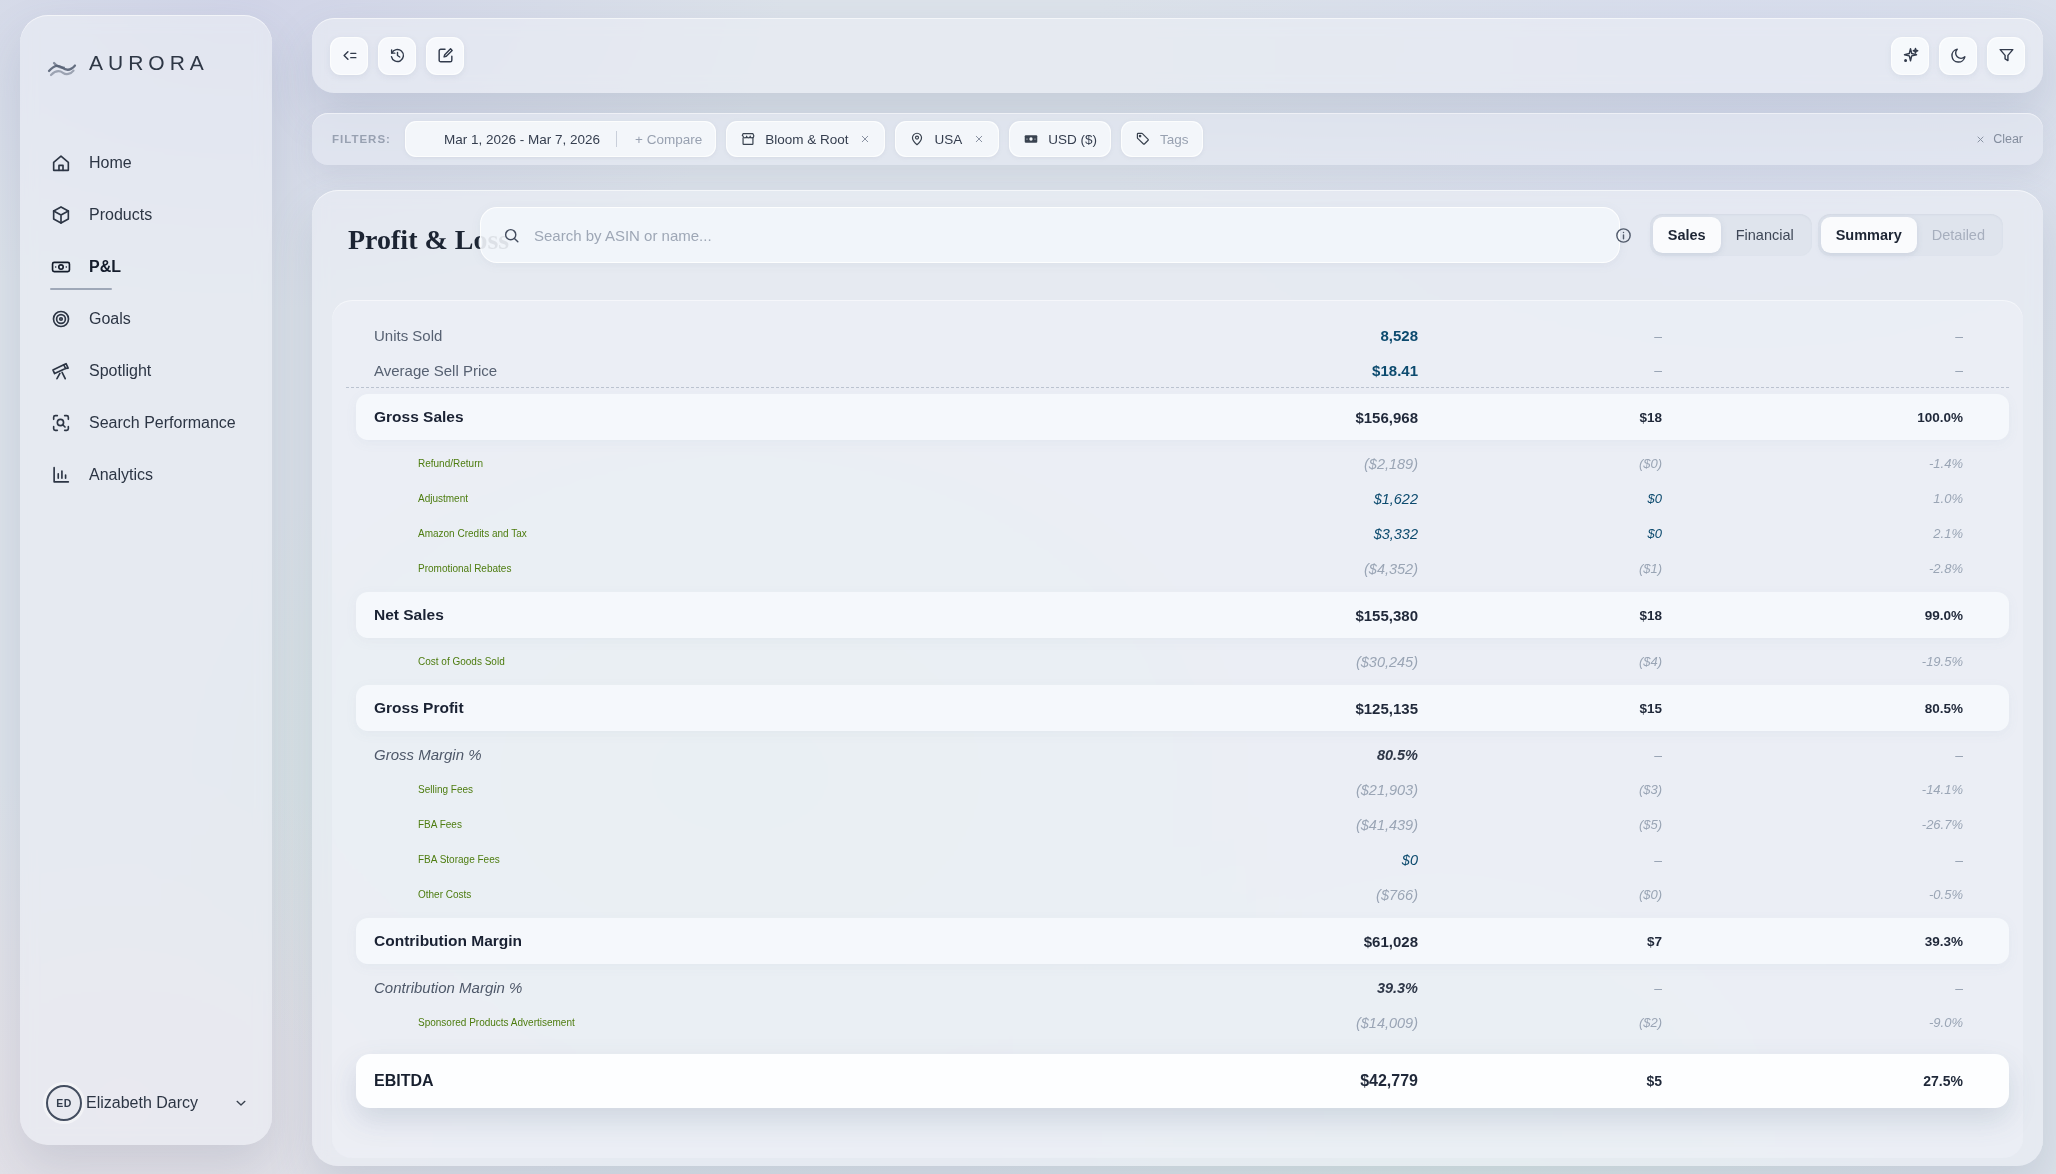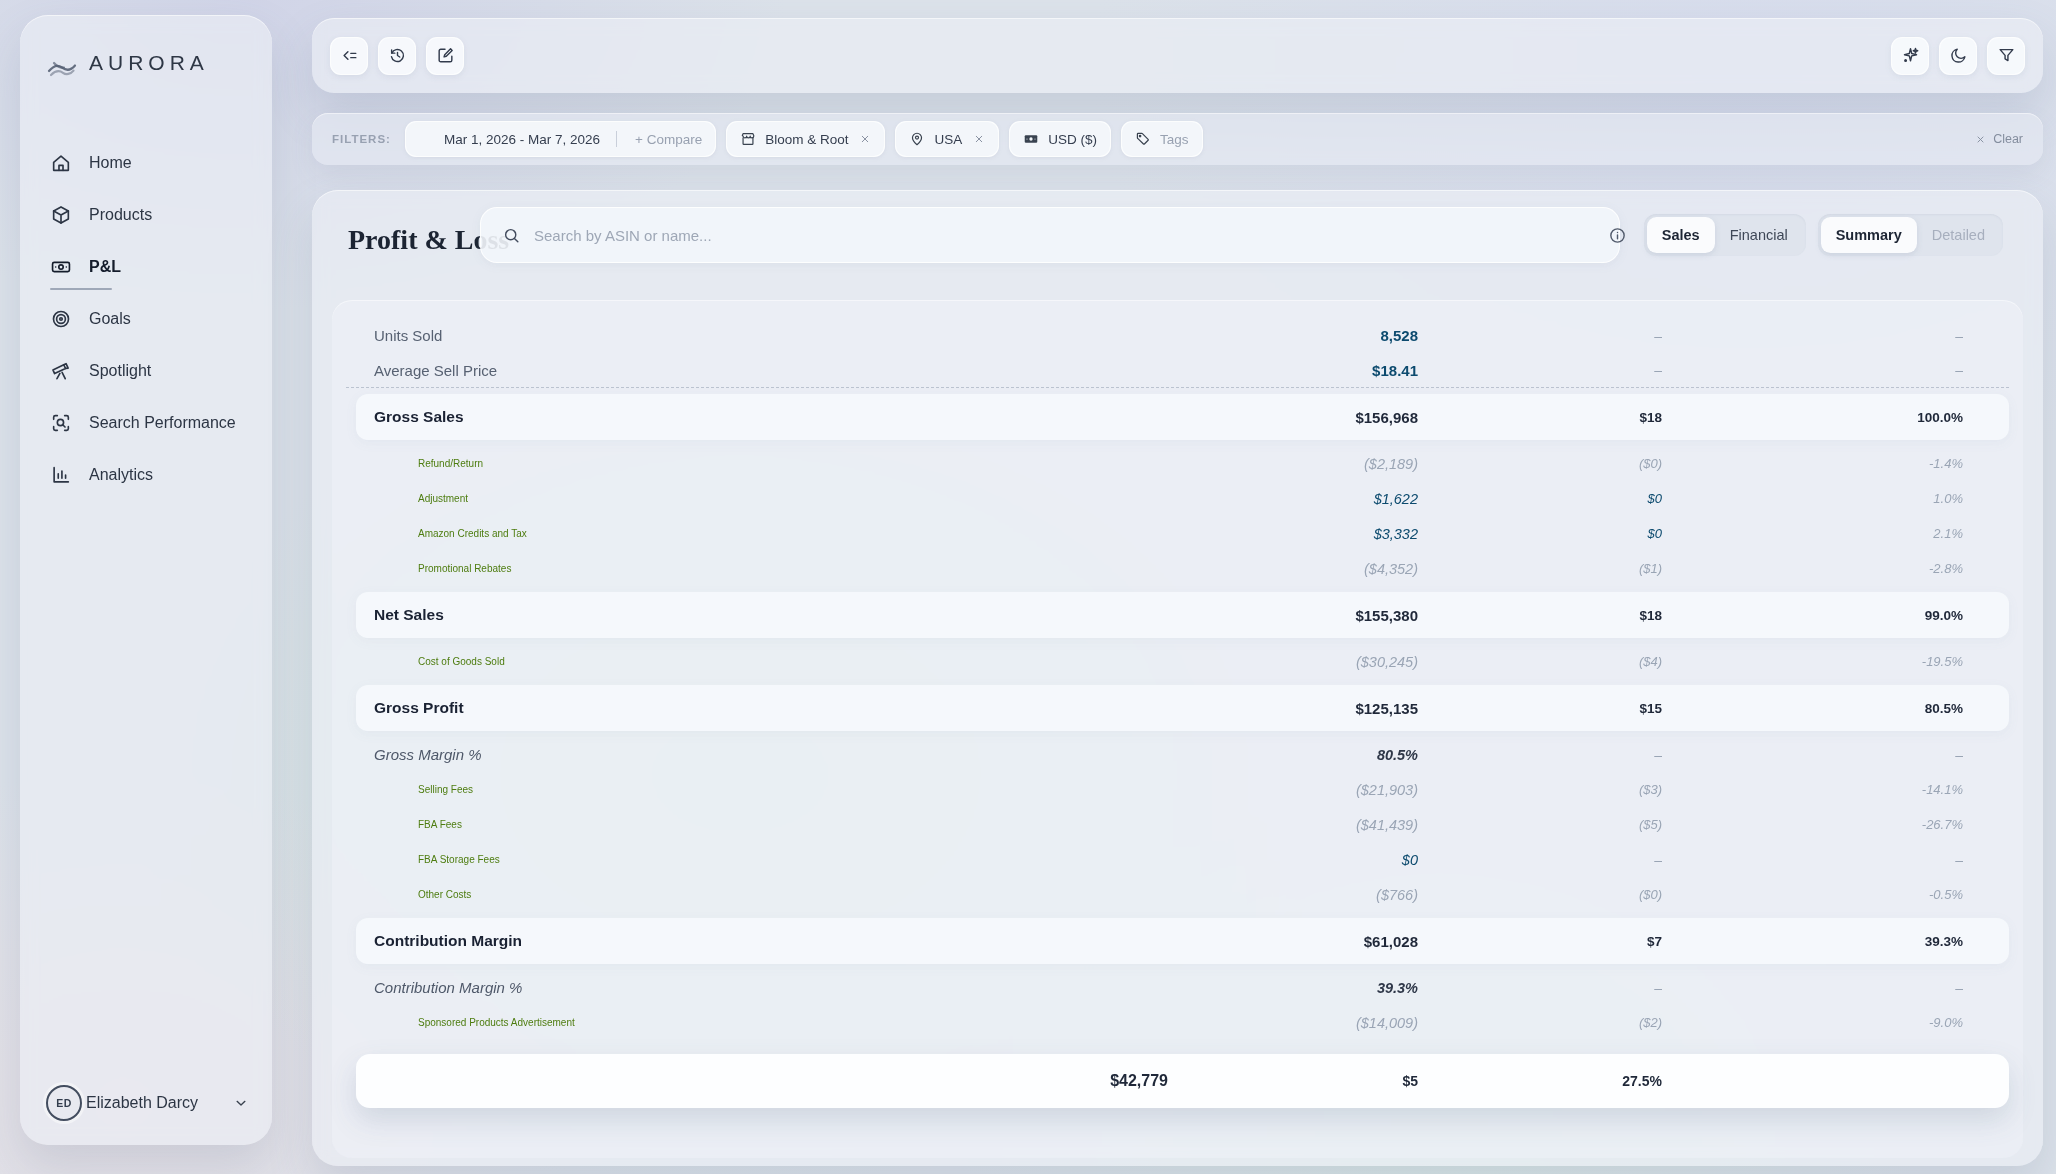--- a/index.html
+++ b/index.html
@@ -330,21 +330,21 @@
     <input type="text" placeholder="Search by ASIN or name..." style="">
   </div>
 
   <div class="controls">
     <span class="info-btn">
         <svg viewBox="0 0 24 24" fill="none" stroke="currentColor" stroke-width="1.8" stroke-linecap="round">
           <circle cx="12" cy="12" r="8.4"></circle>
           <path d="M12 11.2V16M12 8.2h.01"></path>
         </svg>
       </span>
-    <div id="toggles" style="display:flex; gap:12px">
+    <div id="toggles" style="display:flex; gap:6px">
         <div class="toggle">
           <span class="pill on">Sales</span>
           <span class="pill">Financial</span>
         </div>
         <div class="toggle">
           <span class="pill on">Summary</span>
           <span class="pill dim">Detailed</span>
         </div>
       </div>
   </div>
@@ -453,19 +453,20 @@
           <span class="cell-val pu dash">–</span>
           <span class="cell-val pct dash">–</span>
         </div>
         <div class="row r-sub">
           <span class="cell-label">Sponsored Products Advertisement</span>
           <span class="cell-val act val-neg">($14,009)</span>
           <span class="cell-val pu val-neg">($2)</span>
           <span class="cell-val pct">-9.0%</span>
         </div>
         <div class="row r-ebitda">
+          <span class="cell-label">EBITDA</span>
           <span class="cell-val act">$42,779</span>
           <span class="cell-val pu">$5</span>
           <span class="cell-val pct">27.5%</span>
         </div>
       </div>
   </div>
 </main>
 
 </body></html>

